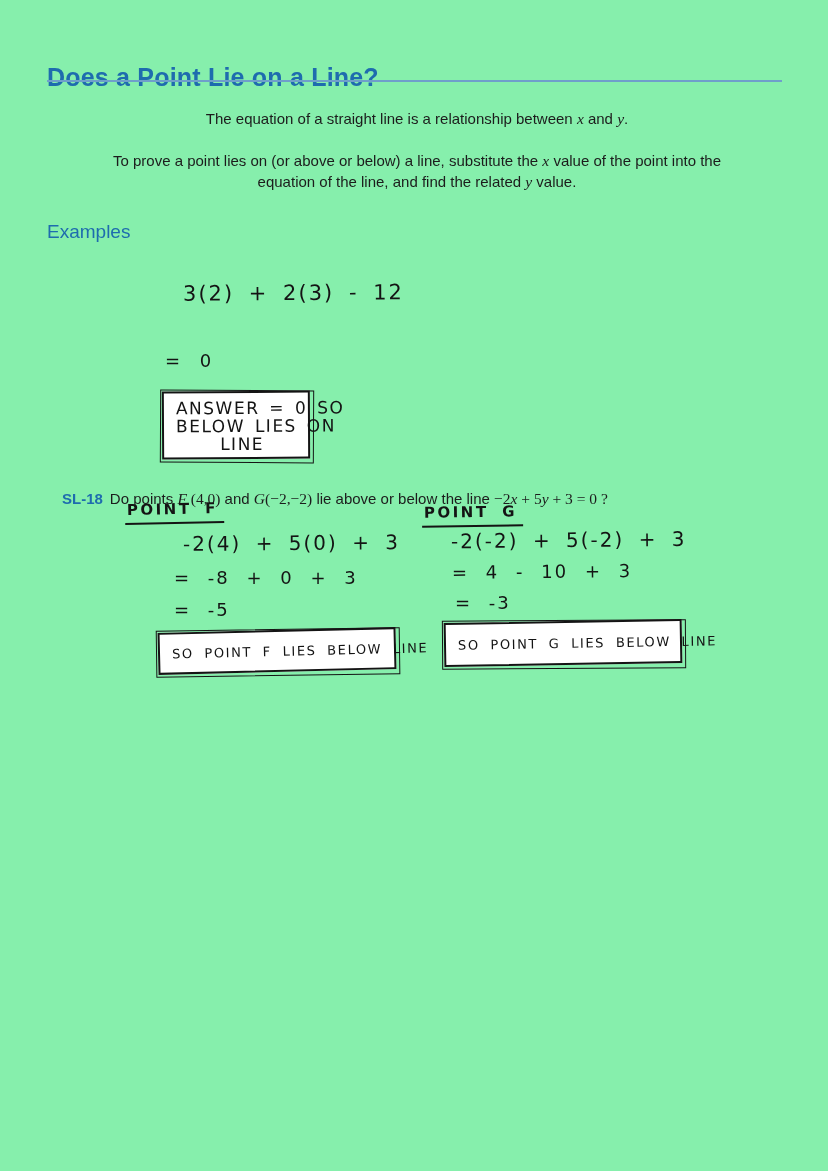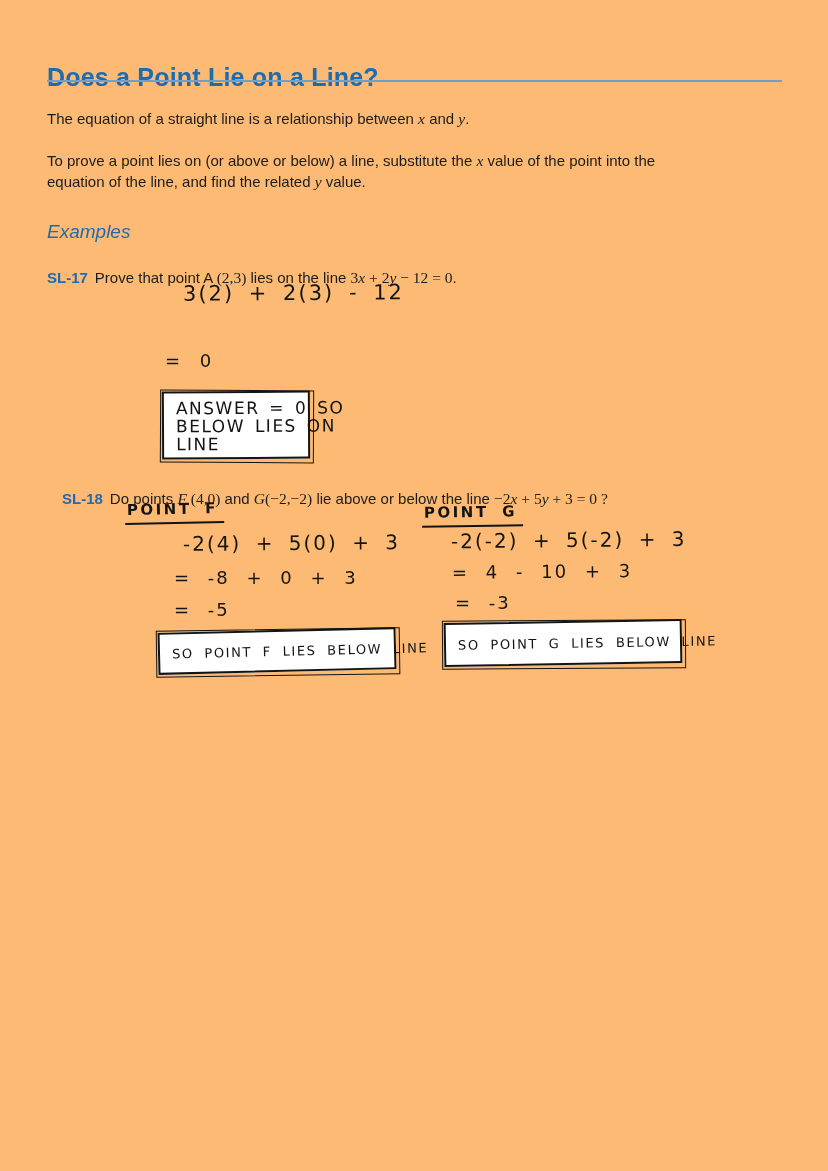--- a/index.html
+++ b/index.html
@@ -3,35 +3,35 @@
 <meta charset="utf-8">
 <style>
   :root{
     --heading-blue:#1e6cae;
     --rule-blue:#6f9fcb;
     --ink:#1c1c1c;
     --hand-ink:#141414;
   }
   html,body{margin:0;padding:0;background:#ffffff;}
   .page{
-    position:relative;width:828px;height:1171px;background:#fdba74;
-    font-family:"Liberation Sans", sans-serif;color:var(--ink);overflow:hidden;
+    position:relative;width:828px;height:1171px;background:#86efac;
+    font-family:"Liberation Sans", sans-serif;color:var(--ink);overflow:hidden;text-align:center;
   }
   .abs{position:absolute;}
   .page-title{
     left:47px;top:46px;font-size:25px;font-weight:600;
     color:var(--heading-blue);letter-spacing:0.2px;
   }
   .title-rule{left:47px;top:80px;width:735px;height:2px;background:var(--rule-blue);}
   .body-text{font-size:15px;line-height:21px;color:var(--ink);white-space:pre-wrap;}
   .p1{left:47px;top:93px;width:740px;}
   .p2{left:47px;top:135px;width:740px;}
   .seg-v{font-family:"Liberation Serif", serif;font-style:italic;font-size:15.5px;}
   .seg-m{font-family:"Liberation Serif", serif;font-size:15.5px;}
-  .examples-heading{left:47px;top:205px;font-size:19px;color:var(--heading-blue);font-weight:500;font-style:italic;}
+  .examples-heading{left:47px;top:205px;font-size:19px;color:var(--heading-blue);font-weight:500;}
   .question{font-size:15px;color:var(--ink);white-space:nowrap;}
   .q17{left:47px;top:254px;}
   .q18{left:62px;top:475px;}
   .qlabel{font-weight:bold;color:var(--heading-blue);margin-right:7px;}
 
   .hand{
     font-family:"DejaVu Sans", sans-serif;color:var(--hand-ink);
     letter-spacing:2px;word-spacing:6px;white-space:nowrap;
   }
   .w17-1{left:183px;top:281px;font-size:21px;transform:rotate(-0.4deg);}
@@ -76,21 +76,20 @@
 
   <h1 class="abs page-title">Does a Point Lie on a Line?</h1>
   <div class="abs title-rule"></div>
 
   <p class="abs body-text p1"><span>The equation of a straight line is a relationship between </span><span class="seg-v">x</span><span> and </span><span class="seg-v">y</span><span>.</span></p>
   <p class="abs body-text p2"><span>To prove a point lies on (or above or below) a line, substitute the </span><span class="seg-v">x</span><span> value of the point into the
 equation of the line, and find the related </span><span class="seg-v">y</span><span> value.</span></p>
 
   <h2 class="abs examples-heading">Examples</h2>
 
-  <p class="abs question q17"><span class="qlabel">SL-17</span><span><span>Prove that point A </span><span class="seg-m">(2,3)</span><span> lies on the line </span><span class="seg-m">3</span><span class="seg-v">x</span><span class="seg-m"> + 2</span><span class="seg-v">y</span><span class="seg-m"> − 12 = 0</span><span>.</span></span></p>
 
   <div class="abs hand w17-1">3(2) + 2(3) - 12</div>
   <div class="abs hand w17-3">=  0</div>
 
   <div class="abs sketchbox box17 hand">
     <span class="bline">ANSWER = 0  SO</span>
     <span class="bline">BELOW LIES ON</span>
     <span class="bline">LINE</span>
   </div>
 

